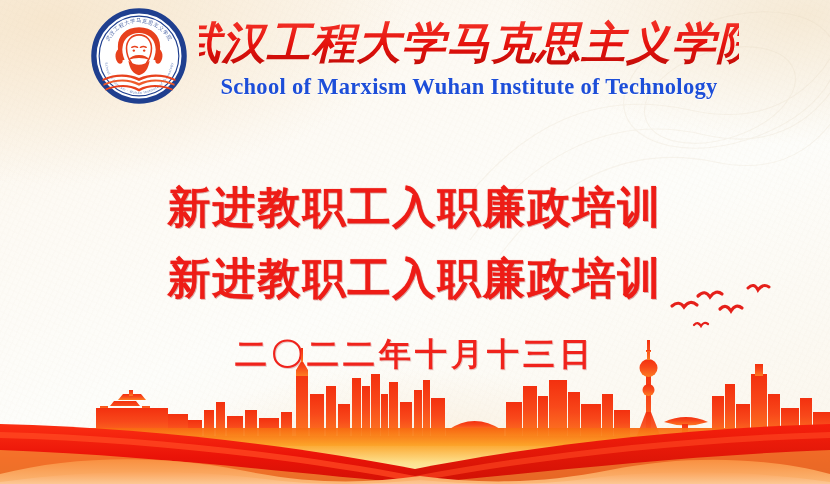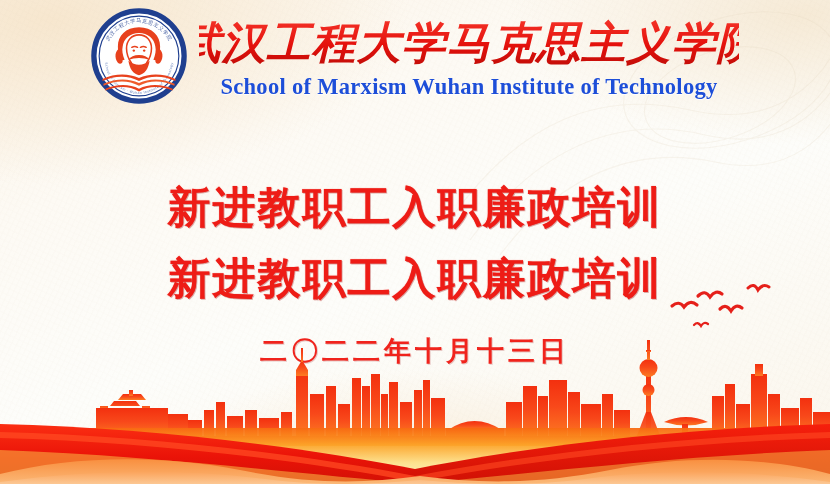--- a/index.html
+++ b/index.html
@@ -94,21 +94,21 @@
     text-shadow:
       1px 1px 0 rgba(150,10,10,.30),
       0 0 1px rgba(238,28,22,.7);
   }
   .title-line.second { margin-top: 14px; }
 
   .date-line {
     margin-top: 26px;
     font-family: Liberation Mono, monospace;
     font-weight: 700;
-    font-size: 27px;
+    font-size: 32px;
     letter-spacing: 4px;
     color: #f0231c;
     white-space: nowrap;
     text-shadow: 1px 1px 0 rgba(160,20,20,.22);
   }
 
   
   .birds {
     position: absolute;
     left: 668px;

